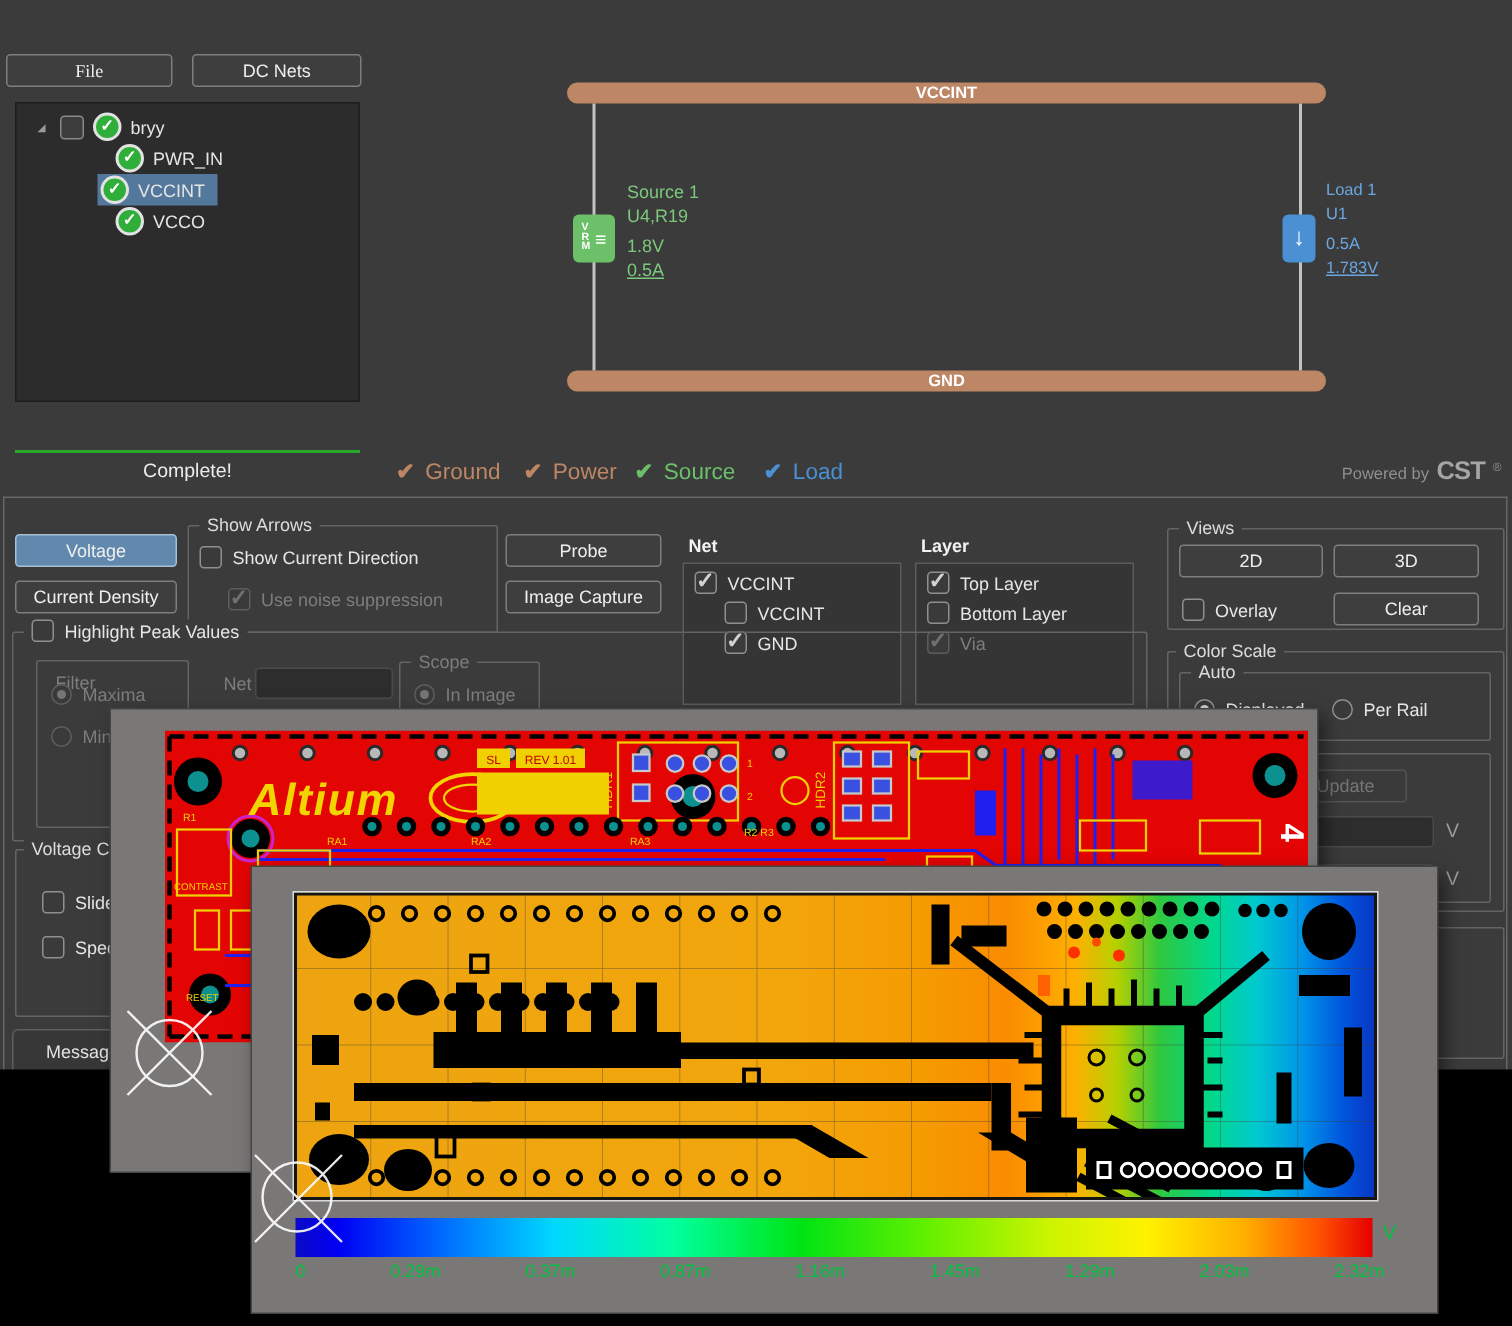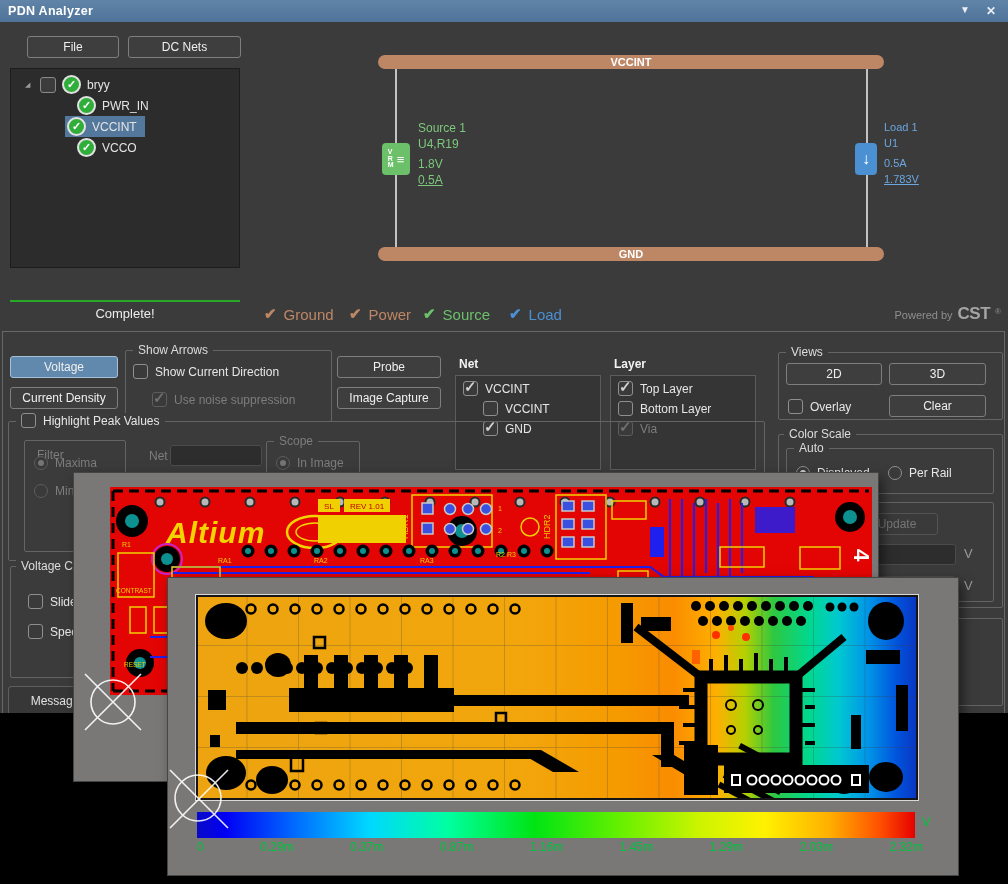--- a/index.html
+++ b/index.html
@@ -74,29 +74,22 @@
         #00ffa0 35%,#00e414 47%,#66f000 59%,#ccf400 70%,#fff200 79%,#ffb000 88%,#ff5200 95%,#e60000 100%);}
   .ticks{position:absolute;display:flex;justify-content:space-between;font-size:12px;color:#00c53e;}
   .vgreen{position:absolute;font-size:13px;color:#00c53e;}
   .xhair{position:absolute;pointer-events:none;}
 </style>
 </head>
 <body>
 
 <div class="app">
 
-  <div class="titlebar">
-    <span class="title">PDN Analyzer</span>
-    <span class="tb-icons">
-      <span>▼</span>
-      <span style="font-size:12px;font-weight:bold;">✕</span>
-    </span>
-  </div>
-
-  <div class="btn" style="left:27px;top:36px;width:92px;height:22px;">File</div>
+
+  <div class="btn" style="left:4px;top:36px;width:111px;height:22px;font-family:Liberation Serif, serif;">File</div>
   <div class="btn" style="left:128px;top:36px;width:113px;height:22px;">DC Nets</div>
 
   <div class="tree">
     <div class="trow" style="padding-left:14px;">
       <span class="exp">◢</span>
       <span class="tcb"></span>
       <span class="chk">✓</span>
       <span>bryy</span>
     </div>
     <div class="trow" style="padding-left:66px;">

